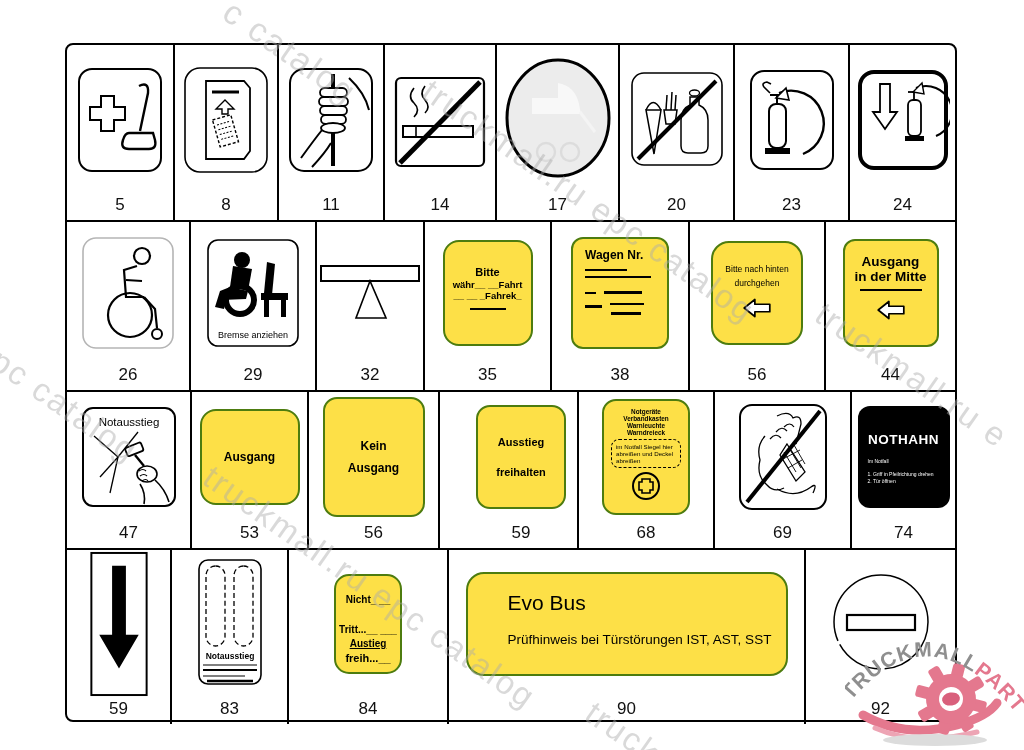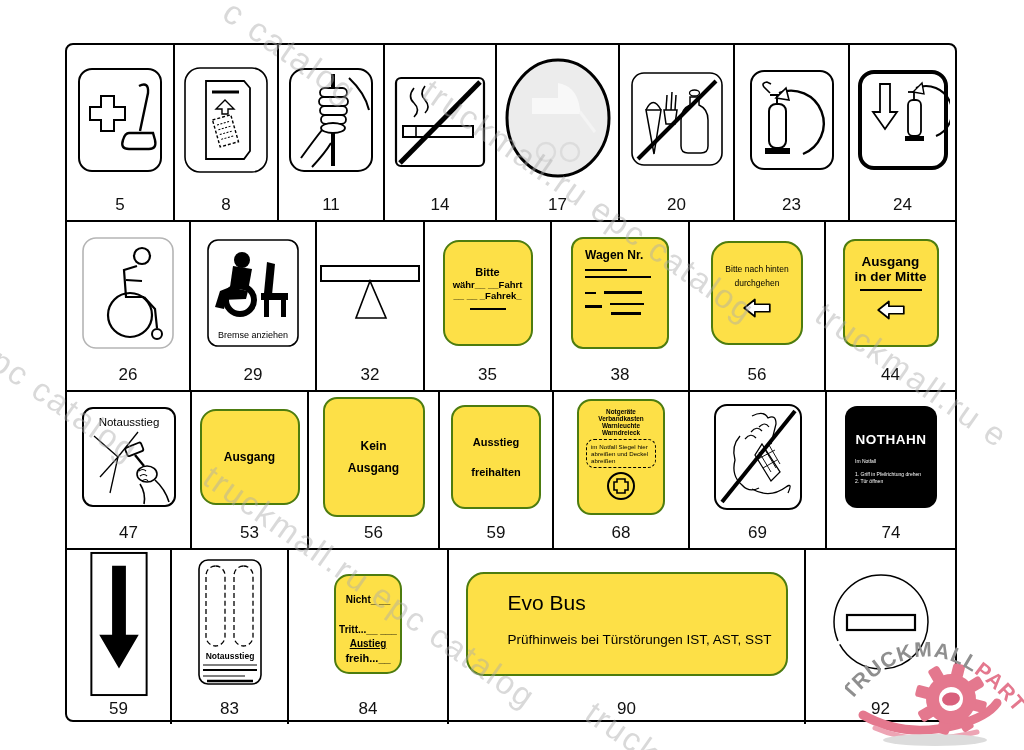--- a/index.html
+++ b/index.html
@@ -277,21 +277,21 @@
       </div>
 
       <div class="cell" style="flex:0 0 131px;">
         <div class="sign" style="width:102px;height:120px;border-radius:14px;border-width:2.5px;justify-content:center;">
           <div class="b" style="font-size:12px;">Kein</div>
           <div class="b" style="font-size:12px;margin-top:8px;">Ausgang</div>
         </div>
         <div class="num">56</div>
       </div>
 
-      <div class="cell" style="flex:0 0 114px;">
+      <div class="cell" style="flex:0 0 114px;margin-left:25px;">
         <div class="sign" style="width:90px;height:104px;border-radius:14px;justify-content:center;">
           <div class="b" style="font-size:11px;">Ausstieg</div>
           <div class="b" style="font-size:11px;margin-top:18px;">freihalten</div>
         </div>
         <div class="num">59</div>
       </div>
 
       <div class="cell" style="flex:0 0 136px;">
         <div class="sign" style="width:88px;height:116px;border-radius:14px;justify-content:flex-start;padding-top:7px;">
           <div class="b" style="font-size:6.4px;">Notgeräte</div>

